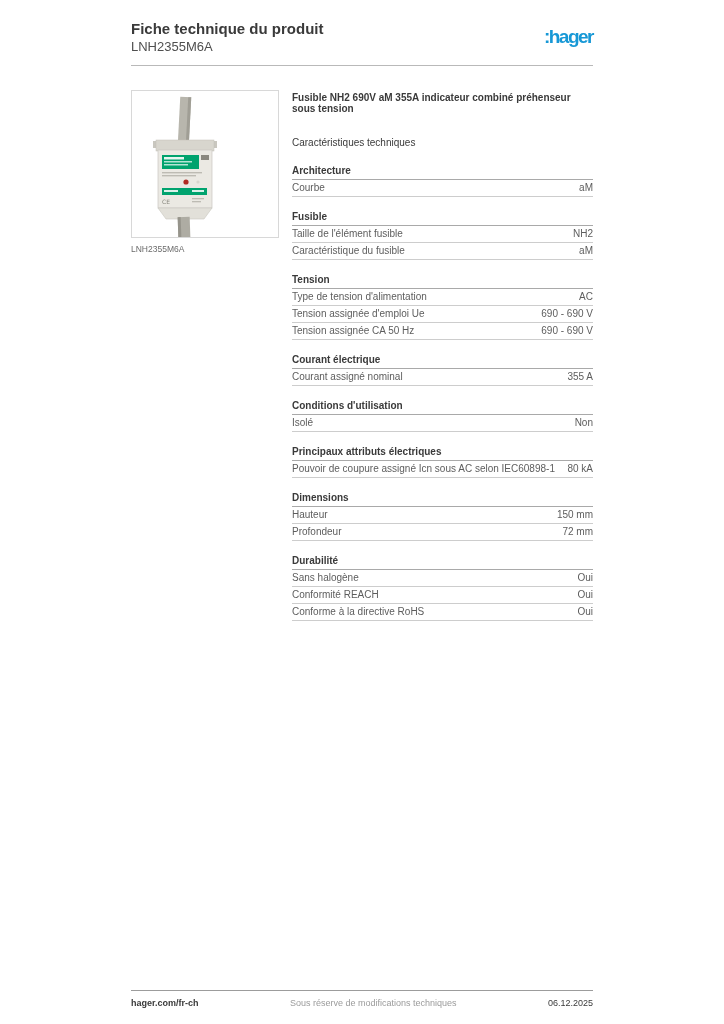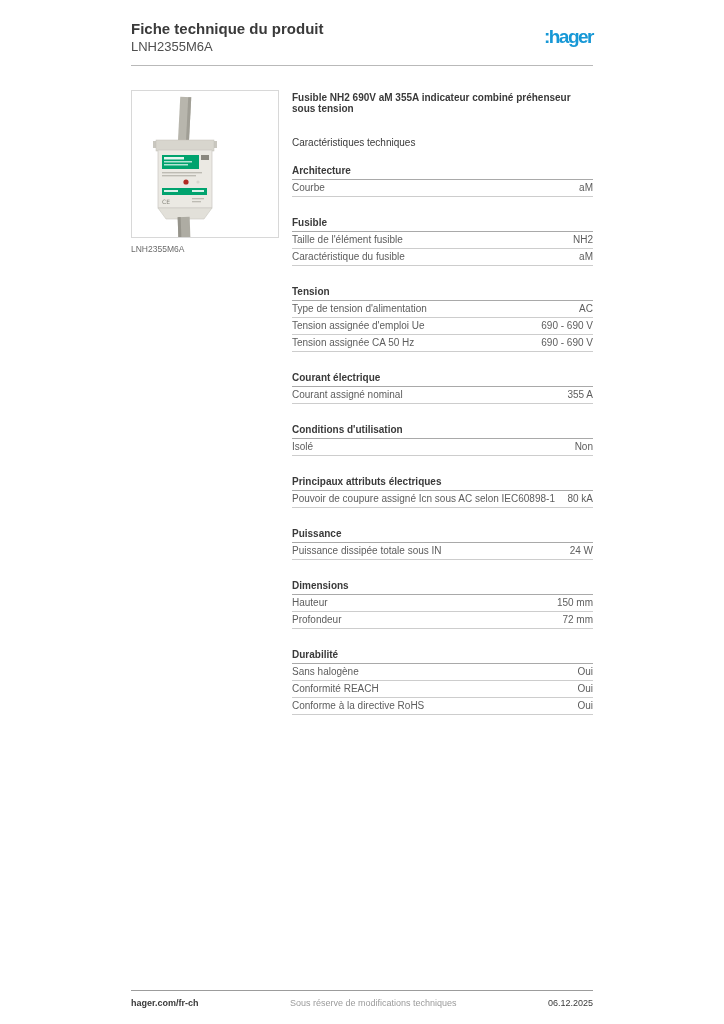--- a/index.html
+++ b/index.html
@@ -22,21 +22,21 @@
   .main{ display:flex; margin-top:24px; }
   .left-col{ width:148px; flex:0 0 148px; }
   .img-box{ width:148px; height:148px; border:1px solid #d8d8d8; background:#fff; overflow:hidden; }
   .img-caption{ font-size:8.5px; color:#6b6b6b; margin-top:6px; }
   .right-col{ flex:1; margin-left:13px; }
 
   .description{ font-size:10px; font-weight:bold; color:#3a3a3a; margin-top:2px; }
   .char-heading{ font-size:10px; font-weight:normal; color:#3a3a3a; margin-top:23px; }
 
   .sections{ margin-top:17px; }
-  .spec-section{ margin-bottom:20px; }
+  .spec-section{ margin-bottom:14px; }
   .sec-title{
     font-size:10px; font-weight:bold; color:#3a3a3a;
     padding-bottom:3px; border-bottom:1px solid #a9a9a9;
   }
   .spec-row{
     display:flex; justify-content:space-between; align-items:baseline;
     font-size:10px; color:#5d5d5d;
     padding:2px 0 3px 0; border-bottom:1px solid #cdcdcd;
   }
   .spec-row .lbl{ text-align:left; }
@@ -172,27 +172,20 @@
           </section>
 
           <section class="spec-section">
             <h3 class="sec-title">Principaux attributs électriques</h3>
             <div class="spec-row">
               <span class="lbl">Pouvoir de coupure assigné Icn sous AC selon IEC60898-1</span>
               <span class="val">80 kA</span>
             </div>
           </section>
 
-          <section class="spec-section">
-            <h3 class="sec-title">Puissance</h3>
-            <div class="spec-row">
-              <span class="lbl">Puissance dissipée totale sous IN</span>
-              <span class="val">24 W</span>
-            </div>
-          </section>
 
           <section class="spec-section">
             <h3 class="sec-title">Dimensions</h3>
             <div class="spec-row">
               <span class="lbl">Hauteur</span>
               <span class="val">150 mm</span>
             </div>
             <div class="spec-row">
               <span class="lbl">Profondeur</span>
               <span class="val">72 mm</span>

